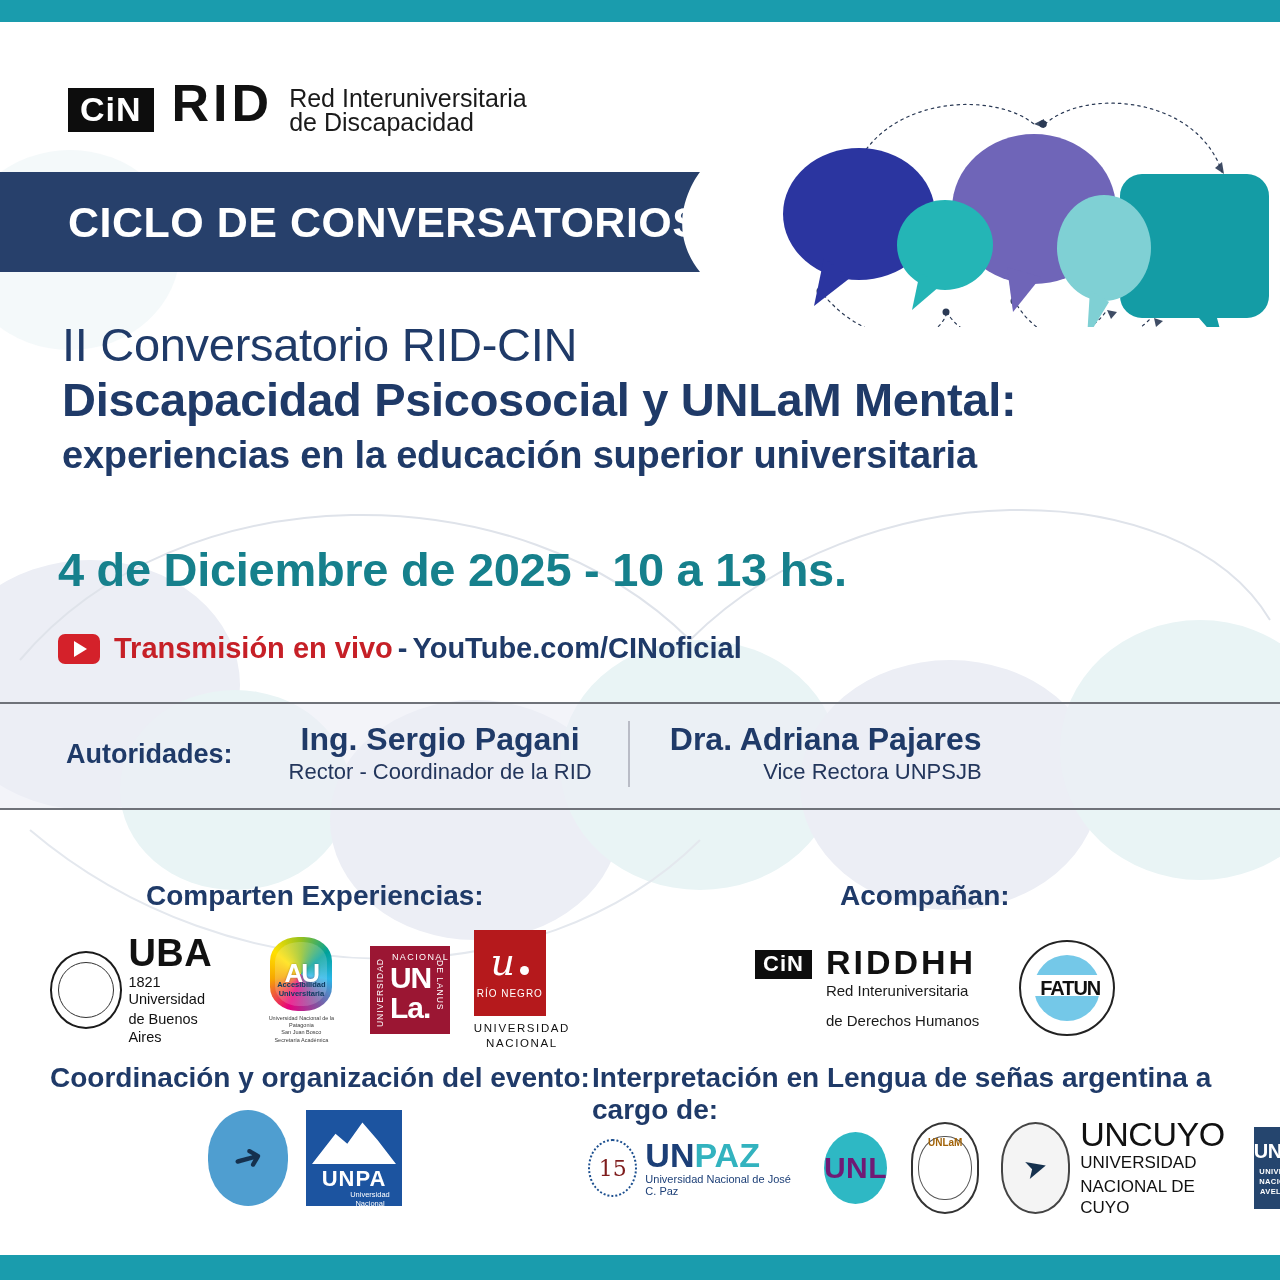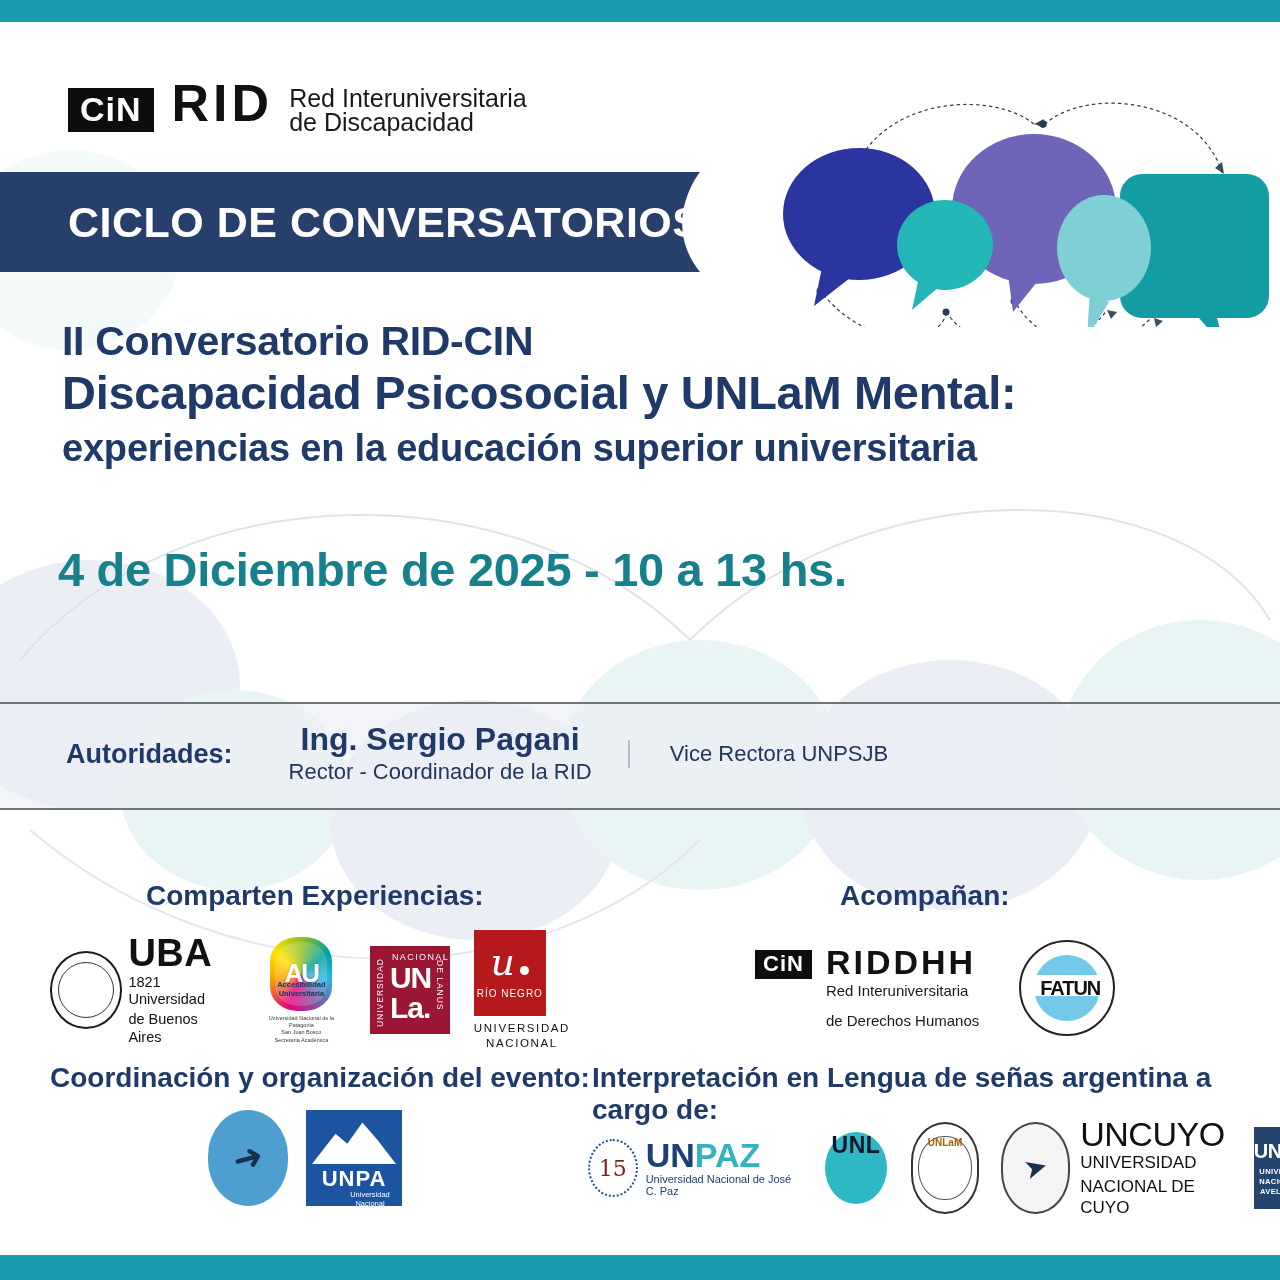--- a/index.html
+++ b/index.html
@@ -31,21 +31,21 @@
   
   .band{position:absolute;left:0;top:172px;width:770px;height:100px;z-index:15;}
   .band-text{position:absolute;left:68px;top:198px;color:#ffffff;font-size:43px;font-weight:bold;
              letter-spacing:.5px;z-index:18;font-family:"Liberation Sans",sans-serif;}
 
   
   .bubbles{position:absolute;left:742px;top:62px;width:540px;height:265px;z-index:10;}
 
   
   .headline{position:absolute;left:62px;top:318px;z-index:20;color:#1f3a68;}
-  .h-l1{font-size:41px;font-weight:bold;line-height:1.16;letter-spacing:-.3px;}
+  .h-l1{font-size:47px;font-weight:normal;line-height:1.16;letter-spacing:-.3px;}
   .h-l2{font-size:47px;font-weight:bold;line-height:1.16;letter-spacing:-.3px;}
   .h-l3{font-size:38px;font-weight:bold;line-height:1.3;letter-spacing:-.2px;margin-top:4px;}
 
   .datetime{position:absolute;left:58px;top:542px;z-index:20;color:#16808c;
             font-size:47px;font-weight:bold;letter-spacing:-.3px;}
 
   .stream{position:absolute;left:58px;top:632px;z-index:20;display:flex;align-items:center;}
   .yt-ico{width:42px;height:30px;background:#d4212a;border-radius:7px;display:flex;align-items:center;justify-content:center;}
   .yt-tri{width:0;height:0;border-left:13px solid #fff;border-top:8px solid transparent;border-bottom:8px solid transparent;margin-left:3px;}
   .stream-a{color:#c62027;font-size:29px;font-weight:bold;margin-left:14px;}
@@ -120,22 +120,22 @@
   .logo-unpaz{display:flex;align-items:center;}
   .unpaz-seal{width:54px;height:54px;border-radius:50%;border:2px dotted #1c4f8f;
               display:flex;align-items:center;justify-content:center;color:#7f1d1d;
               font-family:"DejaVu Serif",serif;font-size:22px;}
   .unpaz-txt{margin-left:8px;}
   .unpaz-big{font-size:34px;font-weight:bold;line-height:.95;}
   .unpaz-big .a{color:#1c3f77;}
   .unpaz-big .b{color:#33b3bf;}
   .unpaz-sub{font-size:11px;color:#1c3f77;margin-top:2px;}
 
-  .logo-unl{width:72px;height:72px;border-radius:50%;background:#2eb8c4;color:#0f172a;
-            display:flex;align-items:flex-start;justify-content:center;font-weight:bold;font-size:23px;letter-spacing:.5px;}
+  .logo-unl{width:72px;height:72px;border-radius:50%;background:#2eb8c4;color:#701a75;
+            display:flex;align-items:center;justify-content:center;font-weight:bold;font-size:30px;letter-spacing:.5px;}
   .logo-unlam{width:76px;height:88px;border-radius:38px/44px;border:2px solid #333;background:#fff;
               display:flex;align-items:center;justify-content:center;position:relative;}
   .unlam-in{width:52px;height:62px;border-radius:26px/31px;border:1px solid #555;
             display:flex;align-items:flex-start;justify-content:center;font-size:10px;font-weight:bold;color:#a16207;}
   .logo-uncuyo{display:flex;align-items:center;}
   .uncuyo-seal{width:72px;height:88px;border-radius:36px/44px;border:2px solid #444;background:#f4f4f4;
                display:flex;align-items:center;justify-content:center;}
   .uncuyo-txt{margin-left:10px;}
   .uncuyo-big{font-size:34px;font-weight:400;color:#111;line-height:.95;letter-spacing:-.5px;}
   .uncuyo-sub{font-size:17px;color:#111;line-height:1.22;margin-top:3px;}
@@ -217,30 +217,39 @@
   </svg>
 
   <div class="headline">
     <div class="h-l1">II Conversatorio RID-CIN</div>
     <div class="h-l2">Discapacidad Psicosocial y UNLaM Mental:</div>
     <div class="h-l3">experiencias en la educación superior universitaria</div>
   </div>
 
   <div class="datetime">4 de Diciembre de 2025 - 10 a 13 hs.</div>
 
+  <div class="stream">
+    <span class="yt-ico">
+        <span class="yt-tri"></span>
+      </span>
+    <span class="stream-a">Transmisión en vivo</span>
+    <span class="stream-b">-</span>
+    <span class="stream-b">YouTube.com/CINoficial</span>
+  </div>
 
   <div class="auth-band"></div>
   <div class="auth-inner">
     <span class="auth-label">Autoridades:</span>
     <span class="auth-col">
       <span class="auth-name" style="display:block">Ing. Sergio Pagani</span>
       <span class="auth-role" style="display:block">Rector - Coordinador de la RID</span>
     </span>
     <span class="auth-col2">
-      <span class="auth-role" style="display:block;text-align:left">Vice Rectora UNPSJB</span>
+      <span class="auth-name" style="display:block">Dra. Adriana Pajares</span>
+      <span class="auth-role" style="display:block;text-align:right">Vice Rectora UNPSJB</span>
     </span>
   </div>
 
   <div class="sec-title" style="left:146px;top:880px;">Comparten Experiencias:</div>
   <div class="logos-row" style="left:50px;top:930px;width:520px;">
 
     <div class="logo-uba">
       <div class="uba-seal">
           <div class="inner"></div>
         </div>

